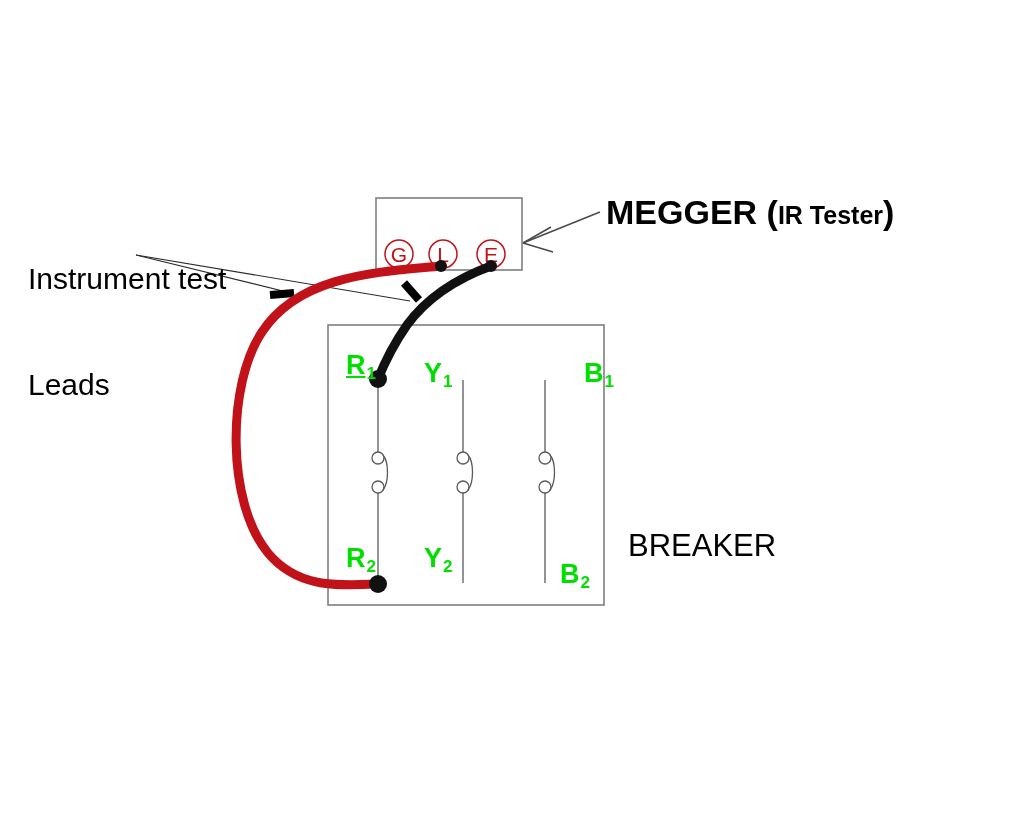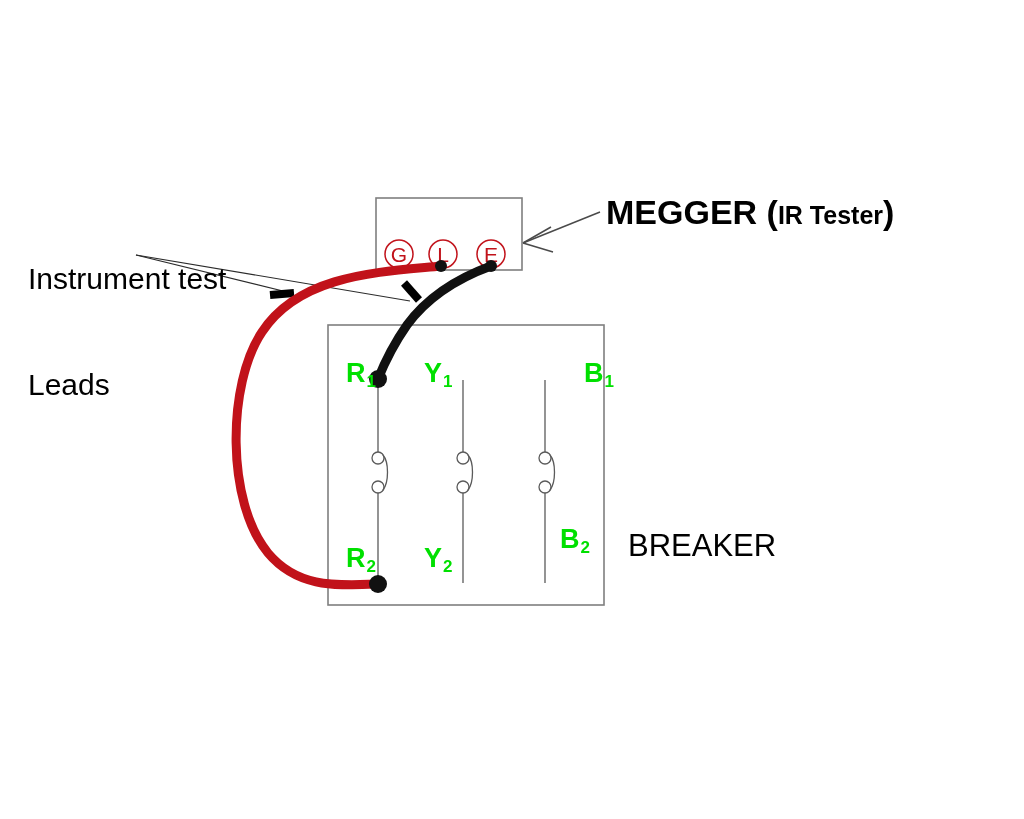--- a/index.html
+++ b/index.html
@@ -160,25 +160,25 @@
   <div class="txt" id="leads-label">
     <div>Instrument test</div>
     <div>Leads</div>
   </div>
 
   <div class="txt" id="breaker-note">
     <div>BREAKER</div>
     
   </div>
 
-  <div class="pole-label" style="left:346px; top:358px;"><span>R</span><sub>1</sub></div>
+  <div class="pole-label" style="left:346px; top:350px;text-decoration:underline;"><span>R</span><sub>1</sub></div>
 
   <div class="pole-label" style="left:424px; top:358px;"><span>Y</span><sub>1</sub></div>
 
   <div class="pole-label" style="left:560px; top:358px;margin-left:24px;"><span>B</span><sub>1</sub></div>
 
   <div class="pole-label" style="left:346px; top:543px;"><span>R</span><sub>2</sub></div>
 
   <div class="pole-label" style="left:424px; top:543px;text-align:center;"><span>Y</span><sub>2</sub></div>
 
-  <div class="pole-label" style="left:560px; top:524px;"><span>B</span><sub>2</sub></div>
+  <div class="pole-label" style="left:560px; top:559px;"><span>B</span><sub>2</sub></div>
 
 </div>
 
 </body></html>

